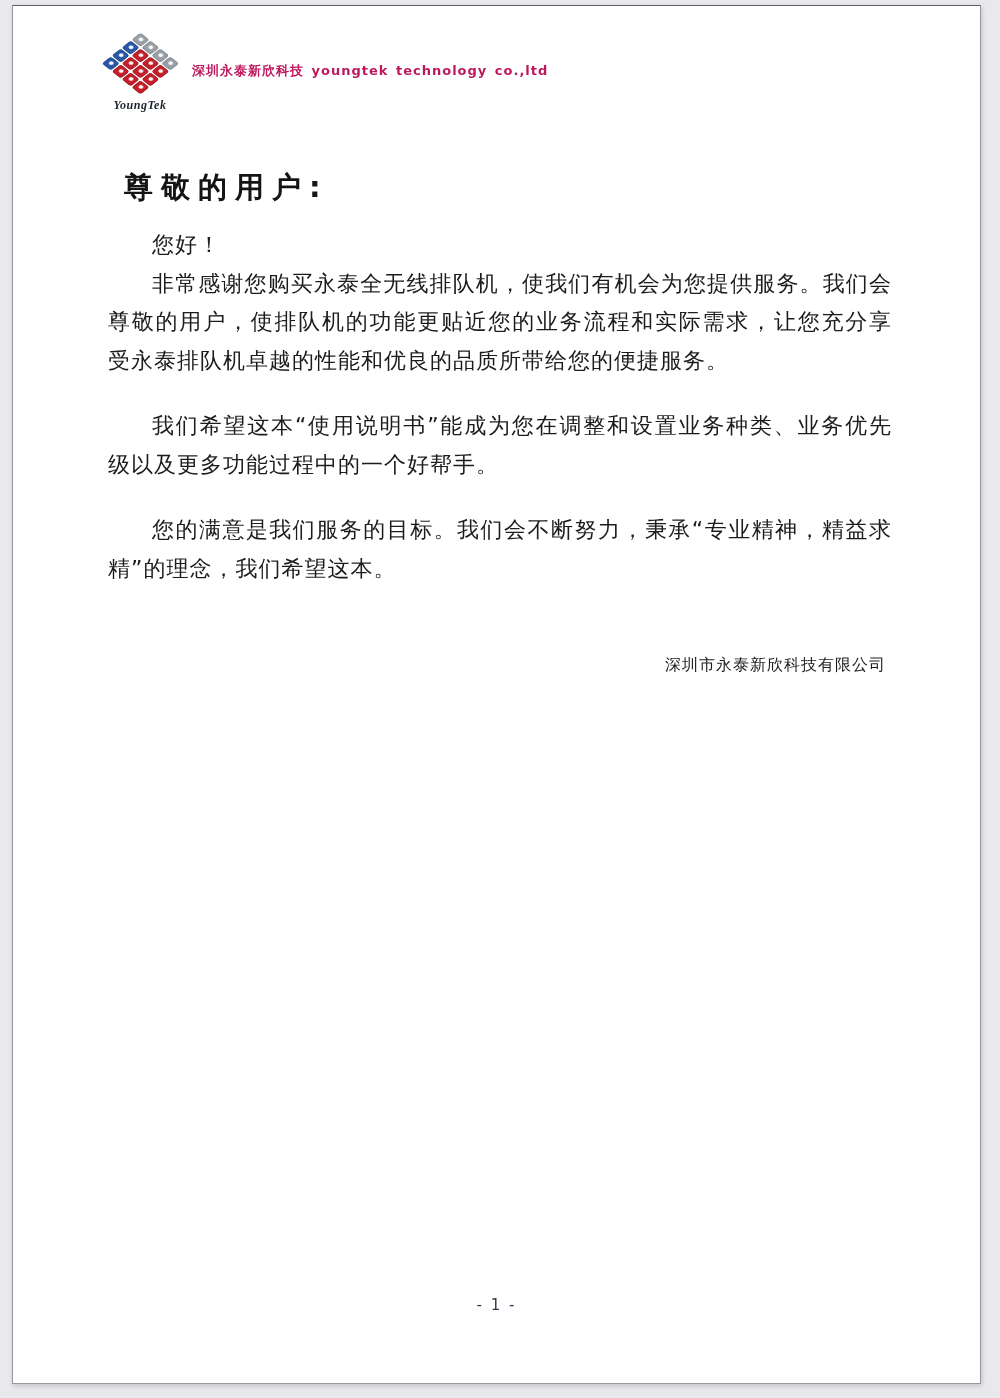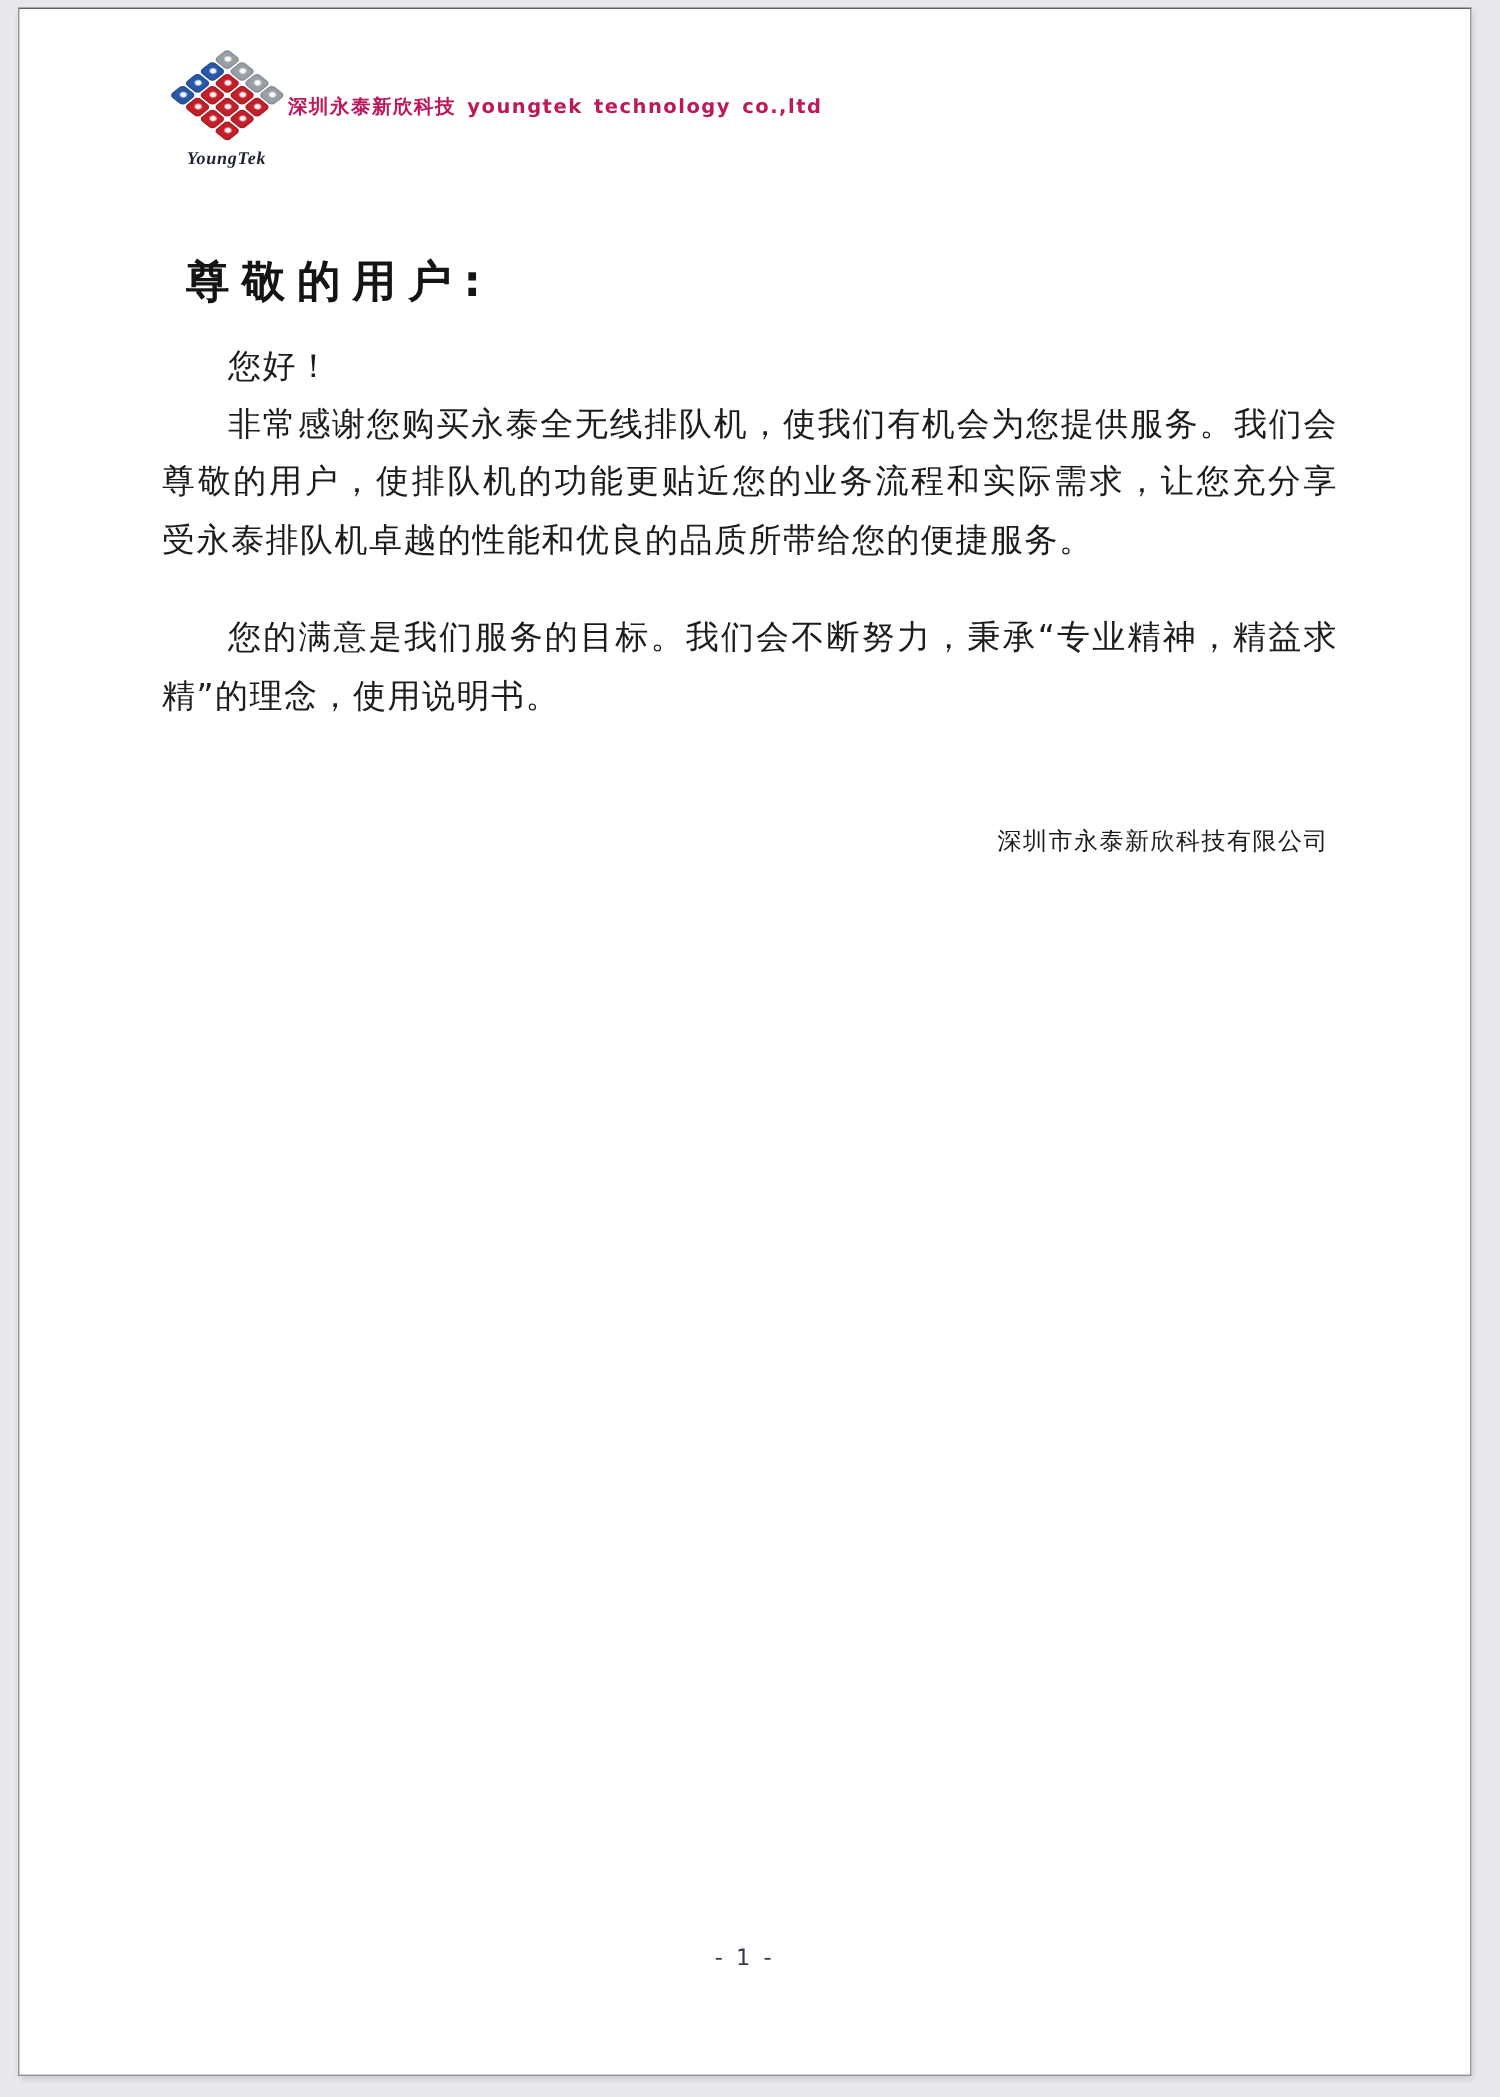--- a/index.html
+++ b/index.html
@@ -12,21 +12,21 @@
   .canvas { position:relative; width:1000px; height:1398px; background:#e9e9ed; }
   .page {
     position:absolute; left:12px; top:5px; width:969px; height:1379px;
     background:#ffffff;
     border:1px solid #97979b; border-top-color:#5f5f66;
     box-shadow:1px 2px 5px rgba(0,0,0,.16);
     box-sizing:border-box;
   }
 
   
-  .logo { position:absolute; left:98px; top:24px; width:80px; }
+  .logo { position:absolute; left:87px; top:24px; width:80px; }
   .diamond {
     width:55px; height:55px; margin:6px auto 0;
     display:grid; grid-template-columns:repeat(4,13px); grid-auto-rows:13px; gap:1px;
     transform:scaleY(0.8) rotate(45deg);
   }
   .bead {
     width:13px; height:13px; border-radius:3.5px;
     background:
       radial-gradient(circle at 50% 45%, rgba(255,255,255,.95) 0 1.5px, rgba(255,255,255,0) 3px),
       var(--c,#999);
@@ -108,22 +108,26 @@
       <div id="letter-body">
           <div class="para">
             <div class="line first">您好！</div>
           </div>
           <div class="para">
             <div class="line first fill">非常感谢您购买永泰全无线排队机，使我们有机会为您提供服务。我们会</div>
             <div class="line fill">尊敬的用户，使排队机的功能更贴近您的业务流程和实际需求，让您充分享</div>
             <div class="line">受永泰排队机卓越的性能和优良的品质所带给您的便捷服务。</div>
           </div>
           <div class="para gap">
+            <div class="line first fill">我们希望这本“使用说明书”能成为您在调整和设置业务种类、业务优先</div>
+            <div class="line">级以及更多功能过程中的一个好帮手。</div>
+          </div>
+          <div class="para gap">
             <div class="line first fill">您的满意是我们服务的目标。我们会不断努力，秉承“专业精神，精益求</div>
-            <div class="line">精”的理念，使用说明书。</div>
+            <div class="line">精”的理念，我们希望这本。</div>
           </div>
         </div>
       <div class="signature">深圳市永泰新欣科技有限公司</div>
     </div>
 
     <div class="pagenum">- 1 -</div>
   </div>
 </div>
 
 </body></html>

